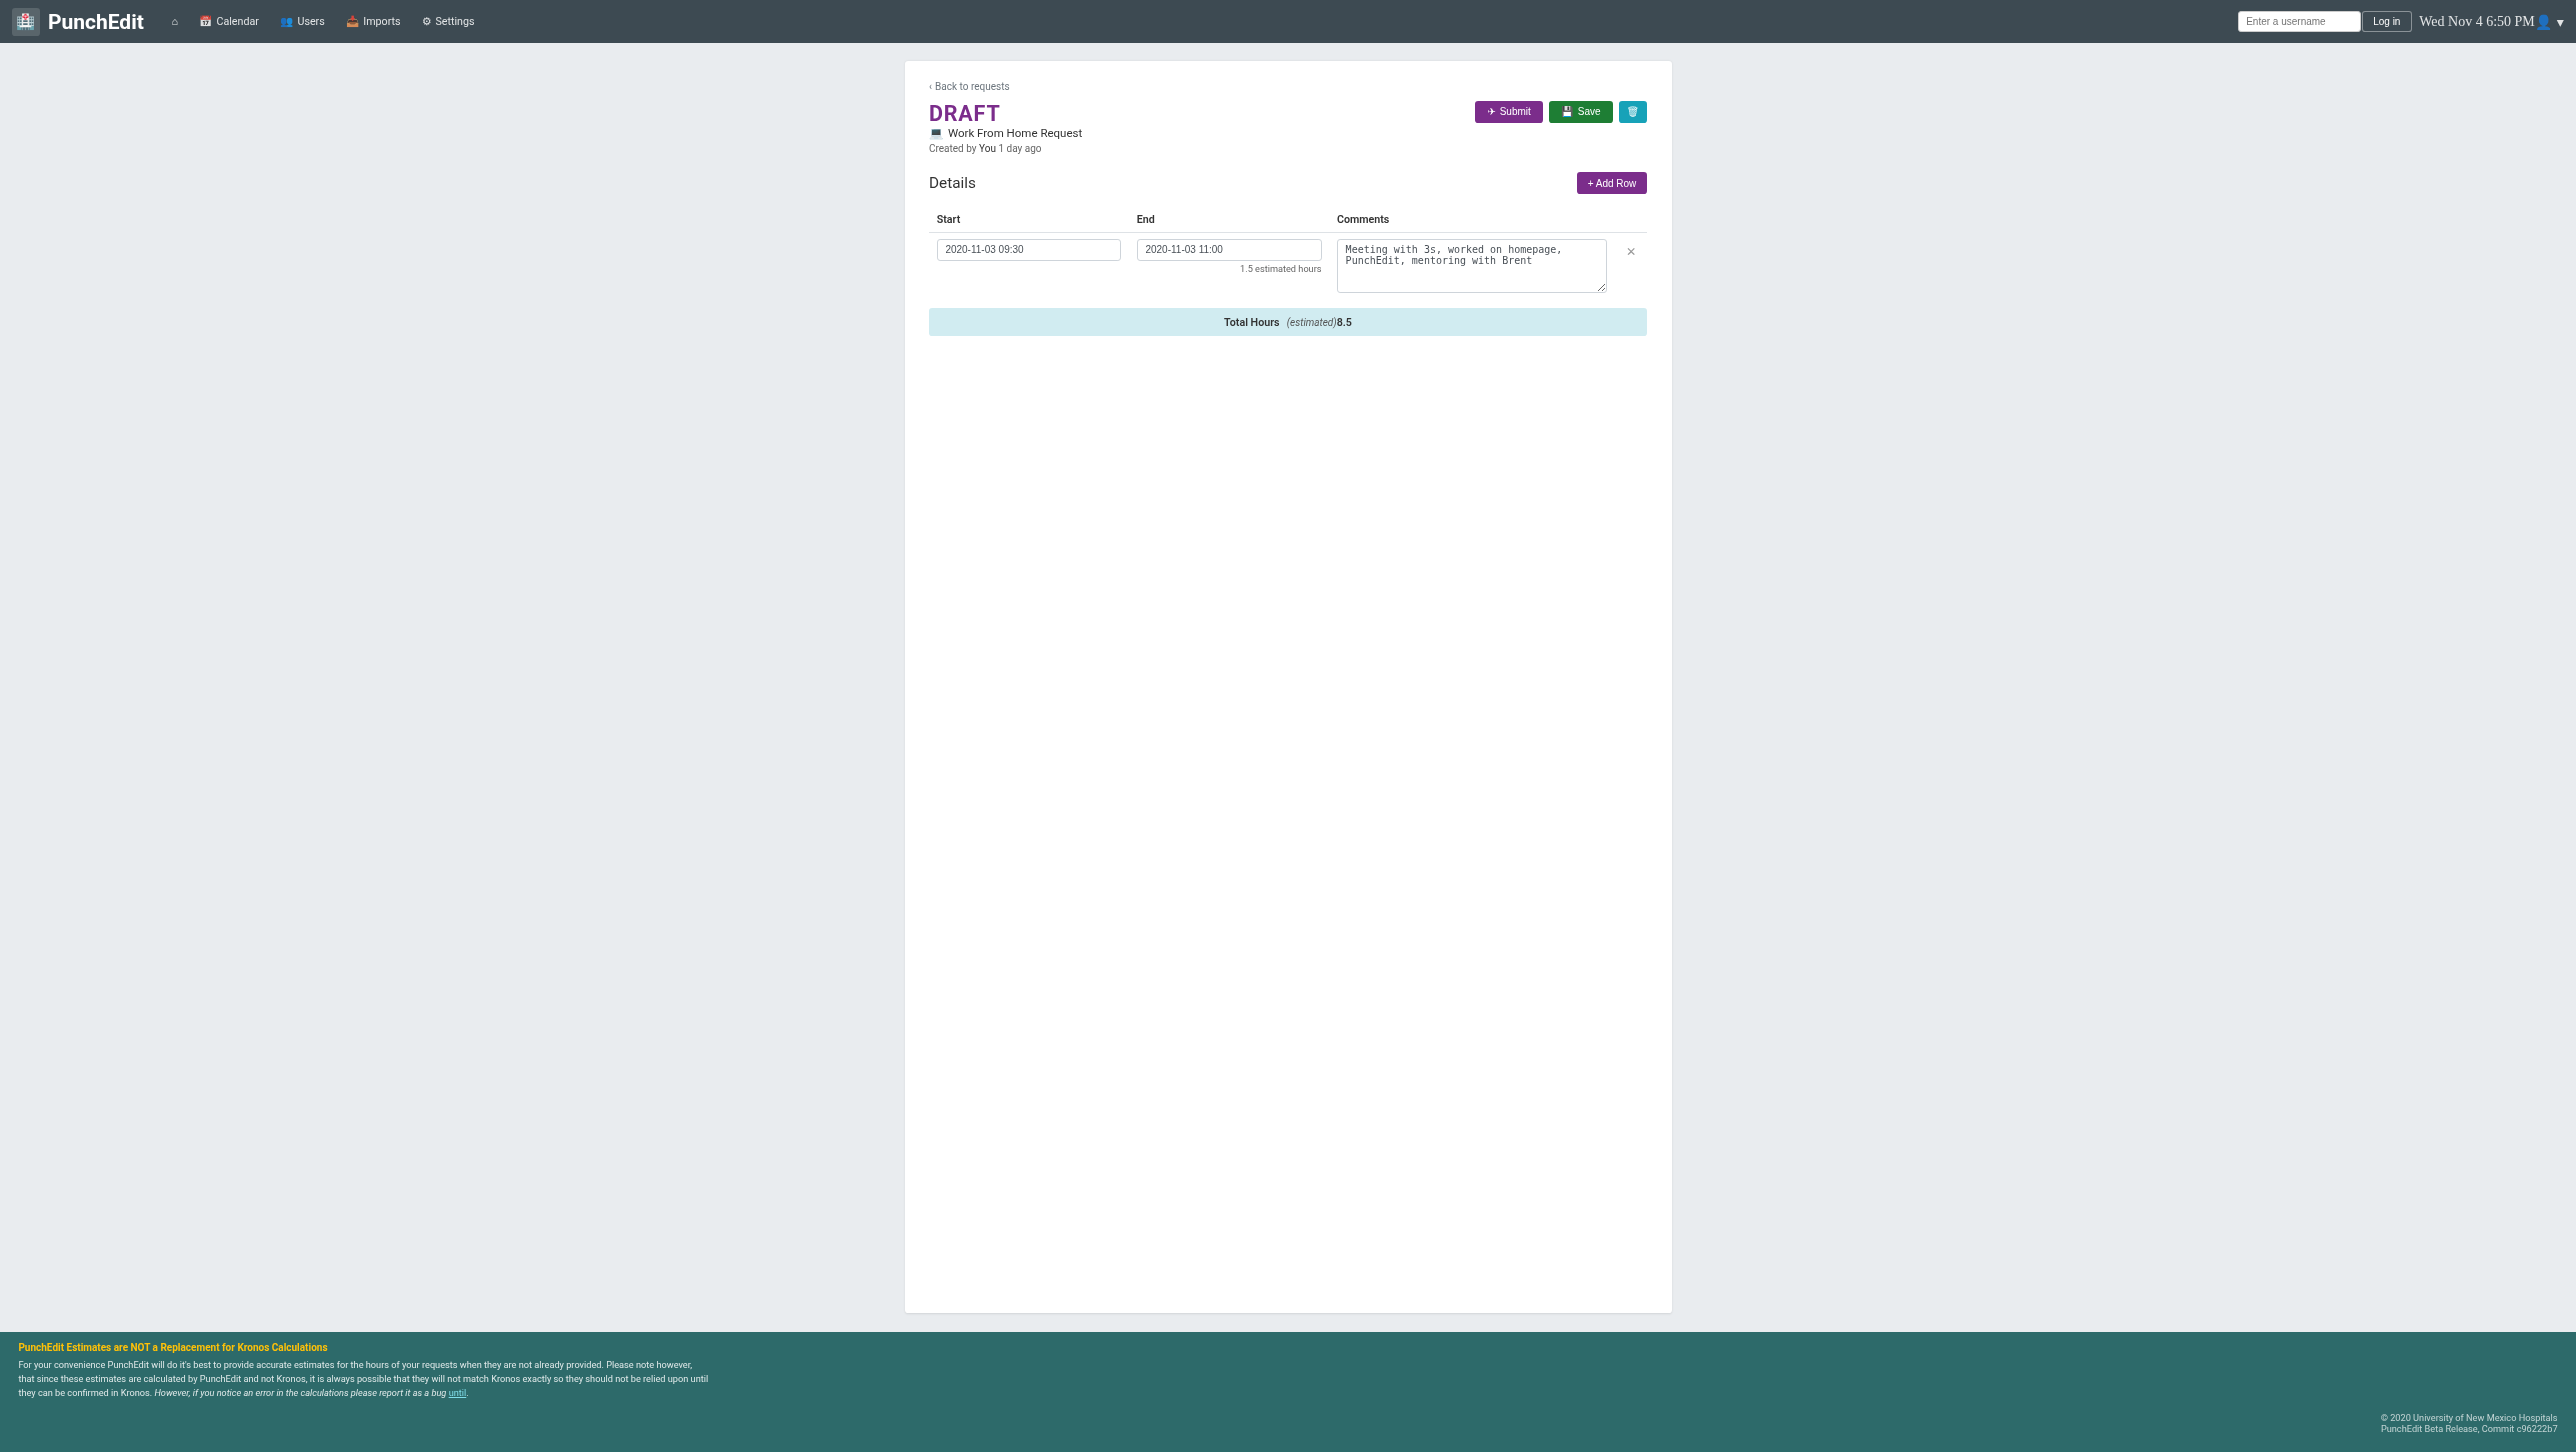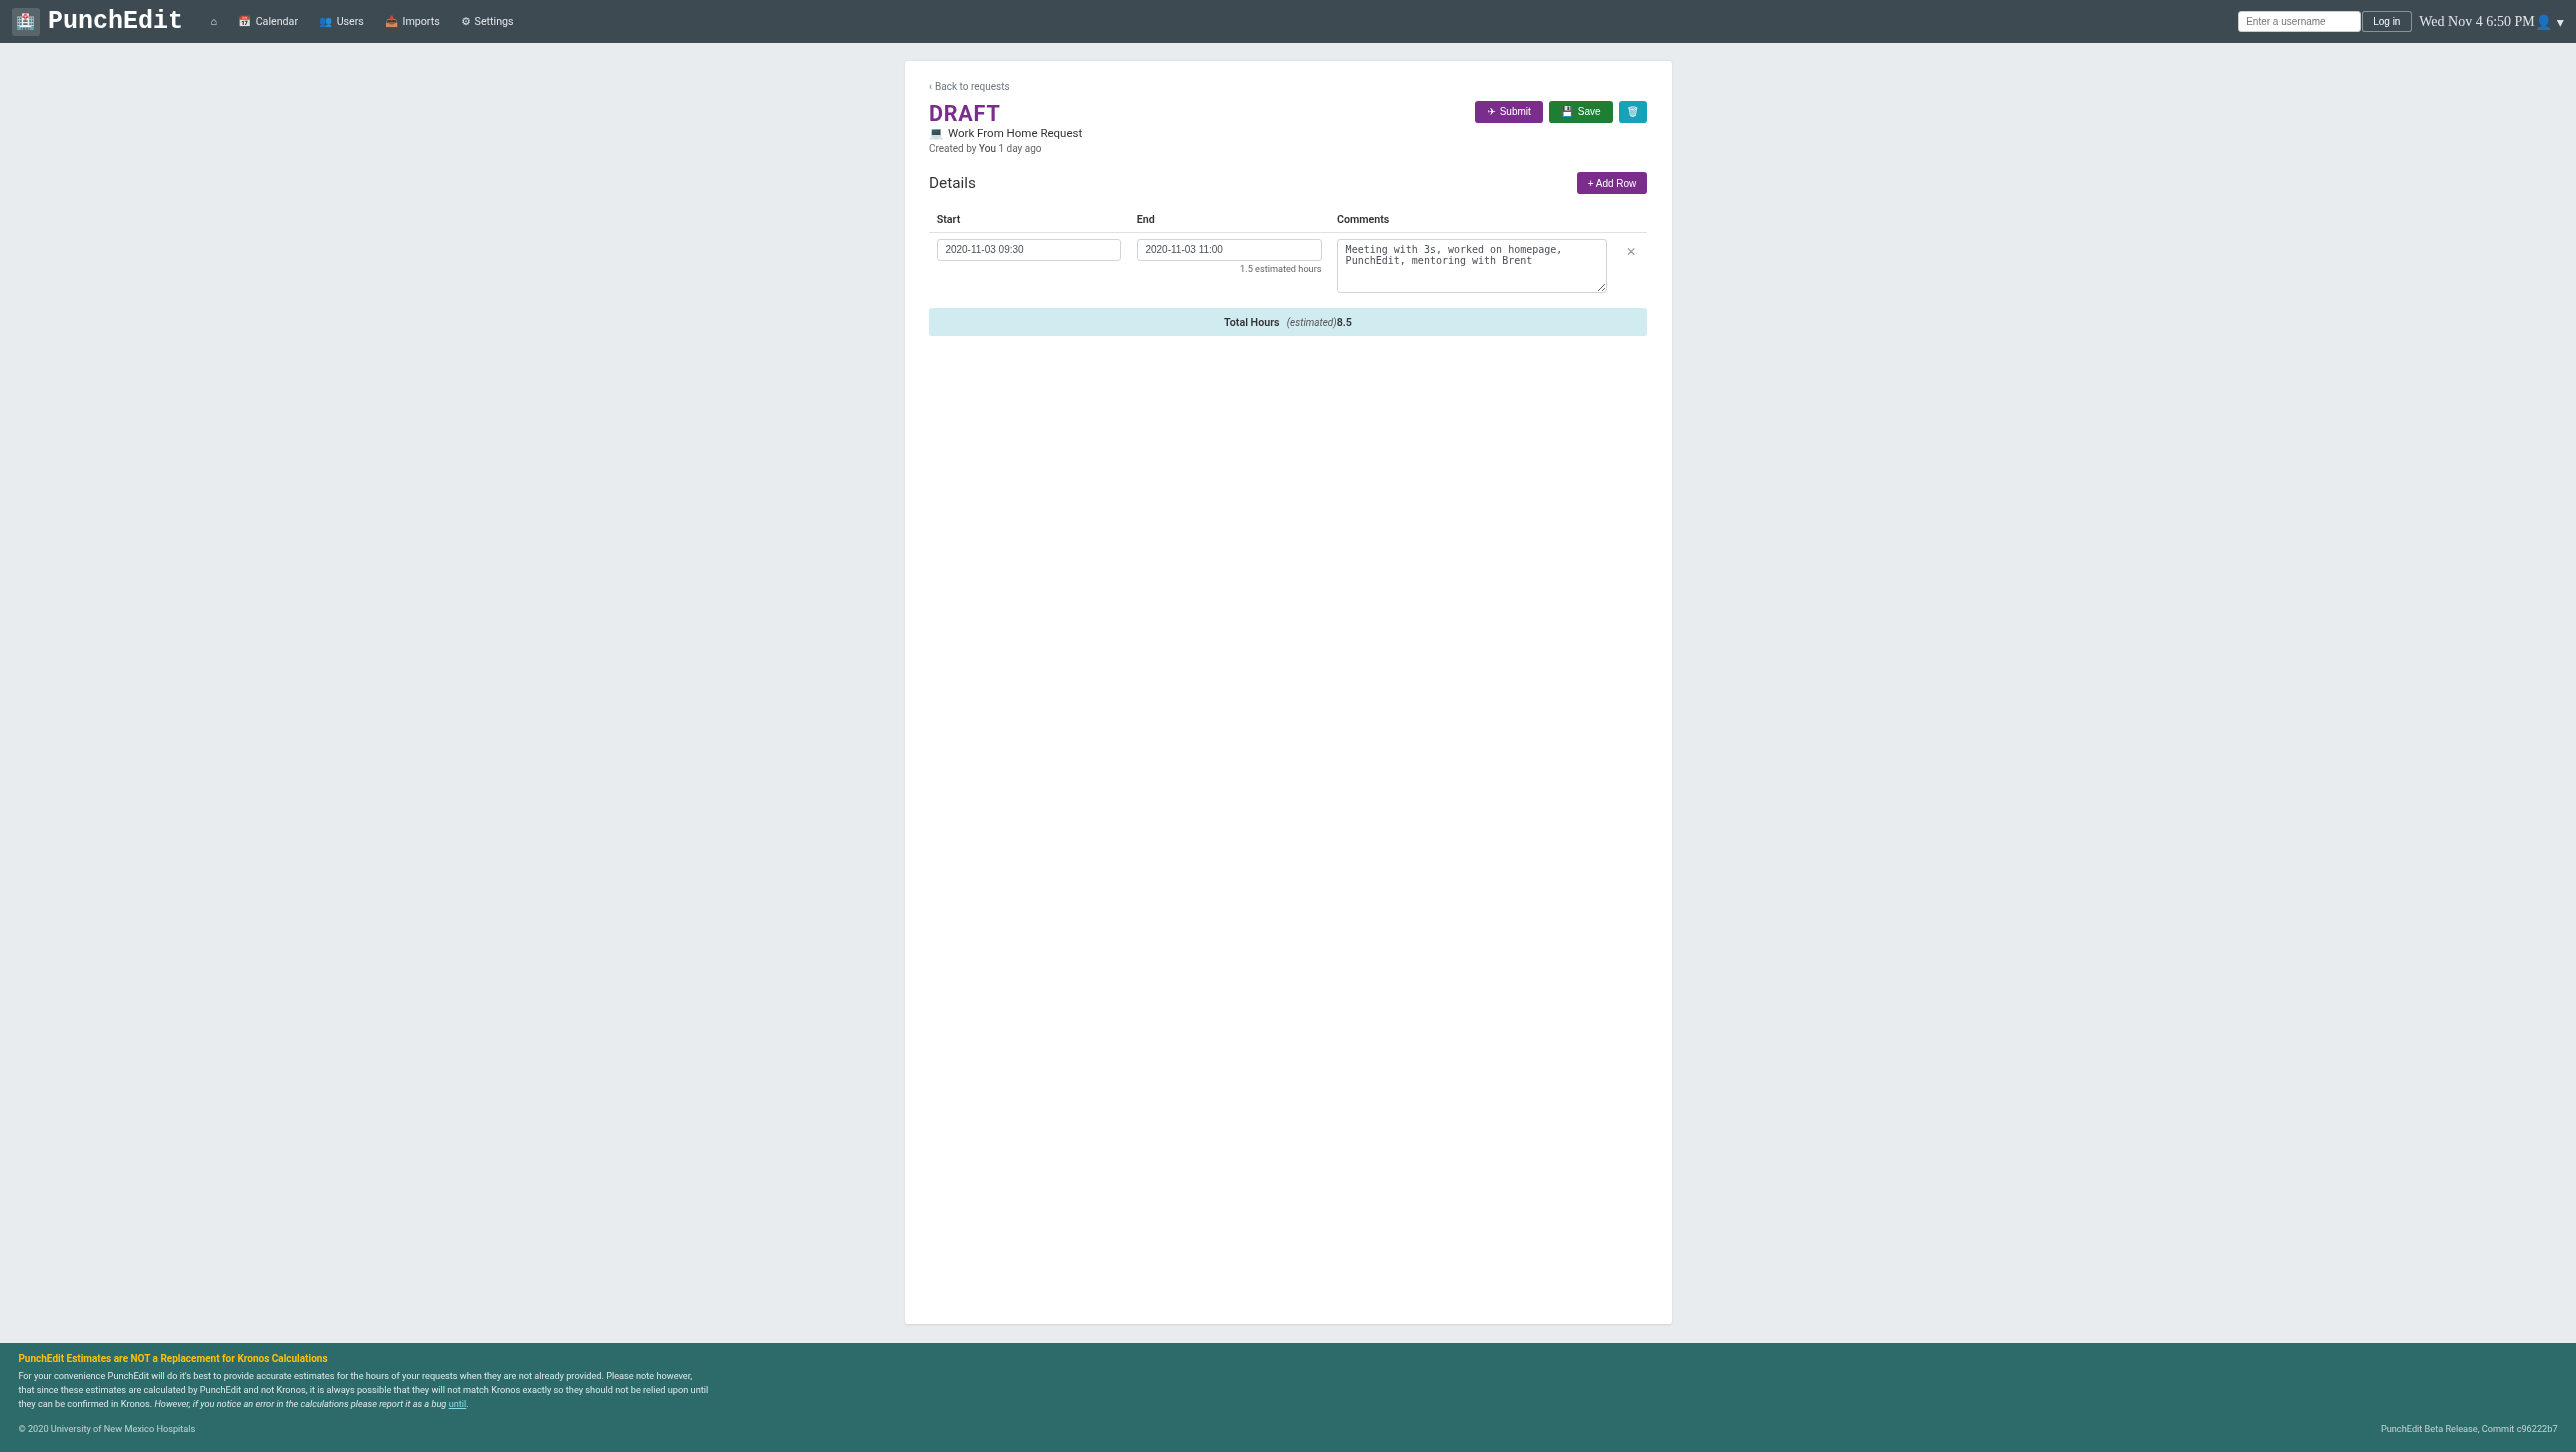--- a/index.html
+++ b/index.html
@@ -23,24 +23,23 @@
     }
     .navbar-brand-icon {
       width: 28px;
       height: 28px;
       background: rgba(255,255,255,0.15);
       border-radius: 3.1px;
       display: flex; align-items: center; justify-content: center;
       font-size: 15.3px;
     }
     .navbar-brand-text {
-      font-size: 25px;
+      font-size: 21px;
       font-weight: 700;
       color: #fff;
-      font-family: Liberation Mono, monospace;
     }
     .navbar-nav {
       display: flex;
       align-items: center;
       gap: 3.1px;
       flex: 1;
     }
     .nav-item {
       color: rgba(255,255,255,0.85);
       padding: 6.1px 9.2px;
@@ -317,20 +316,21 @@
       cursor: pointer;
       text-decoration: underline;
     }
     .footer-bottom {
       display: flex;
       justify-content: space-between;
       align-items: flex-end;
       margin-top: 12.3px;
       color: rgba(255,255,255,0.7);
       font-size: 9.2px;
+      flex-direction: column;
     }
   </style>
 </head>
 <body>
 
 <nav class="navbar">
   <div class="navbar-brand">
     <div class="navbar-brand-icon">🏥</div>
     <span class="navbar-brand-text">PunchEdit</span>
   </div>

